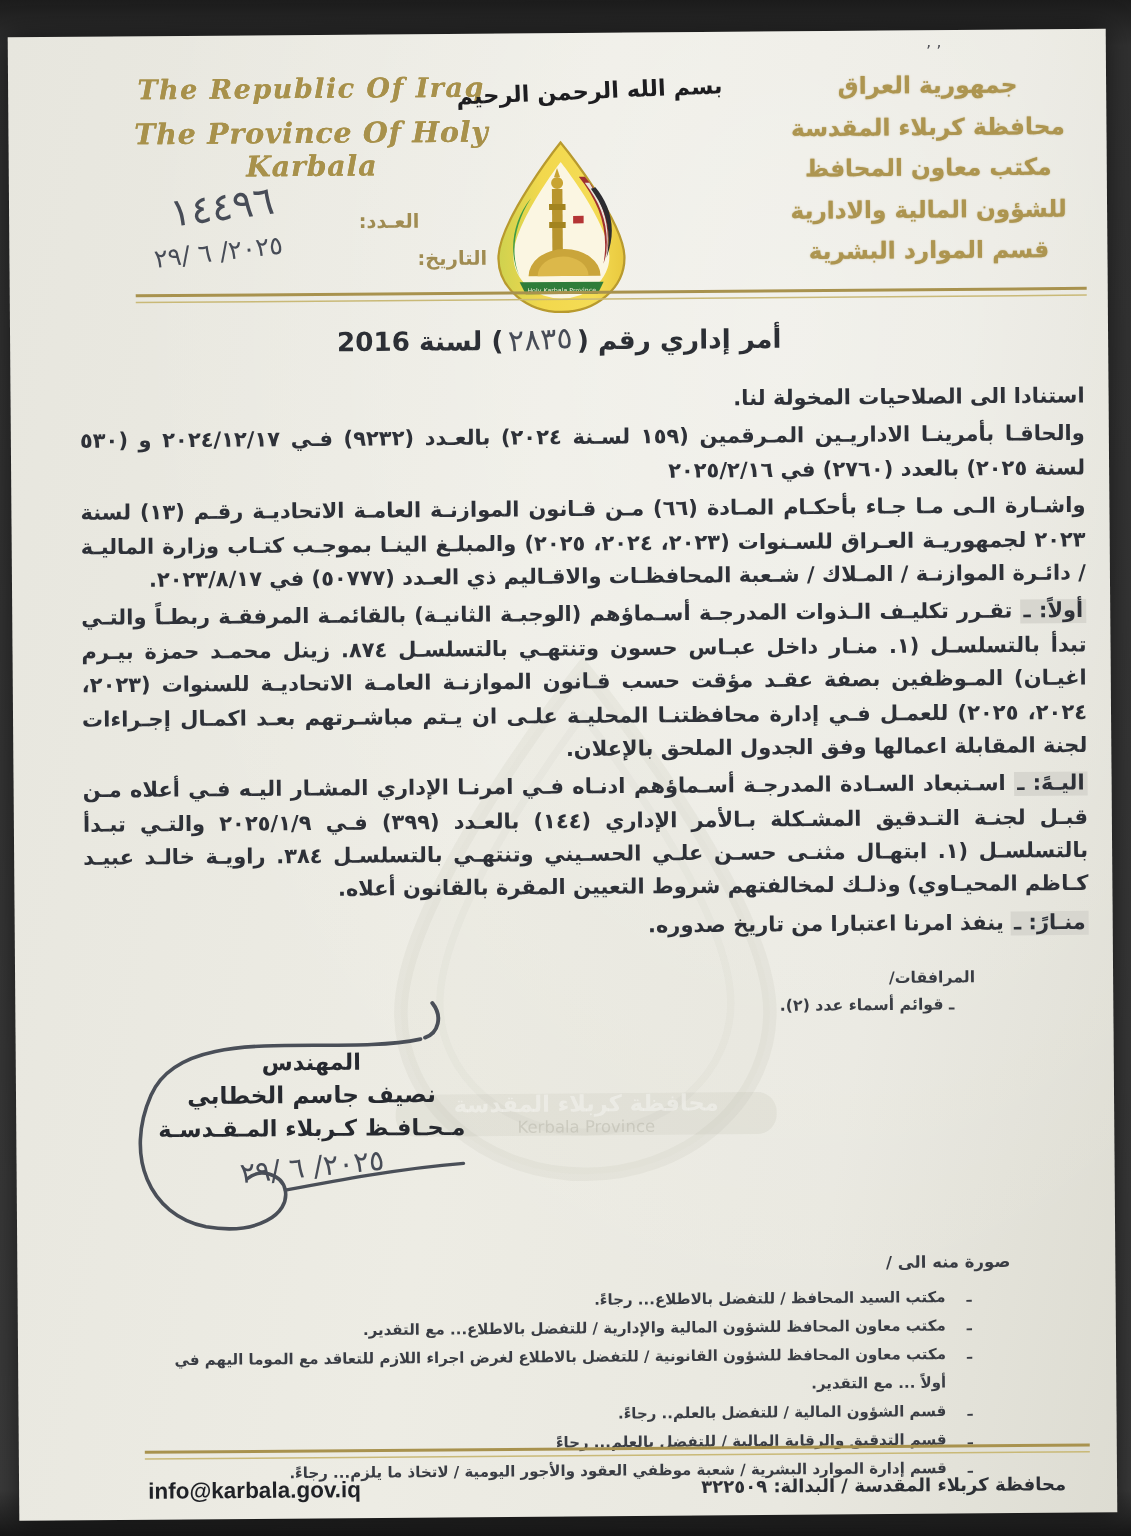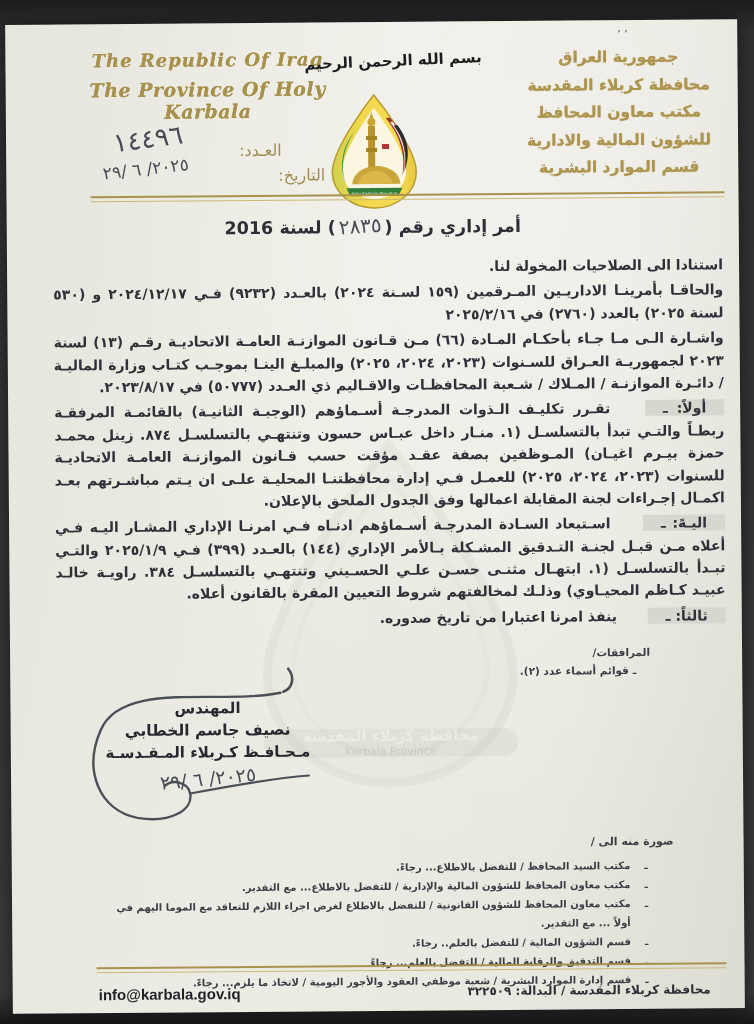--- a/index.html
+++ b/index.html
@@ -27,21 +27,21 @@
   .bismillah{
     position:absolute;left:295px;top:30px;width:185px;text-align:center;
     font-size:15px;font-weight:bold;color:#1d1d20;transform:rotate(-2deg);
     letter-spacing:-.5px;
   }
   .gold-block{
     position:absolute;right:14px;top:24px;width:210px;text-align:center;
     color:#ad9550;font-weight:bold;font-size:15.5px;line-height:1.78;
     text-shadow:0 0 1px rgba(173,149,80,.8);
   }
-  .numrow{position:absolute;color:#a08c52;font-weight:normal;font-size:16px;}
+  .numrow{position:absolute;color:#a08c52;font-weight:bold;font-size:13px;}
   .lbl-num{left:233px;top:118px;}
   .lbl-date{left:228px;top:143px;margin-left:44px;}
   .hand{color:#474c57;}
   .hand-num{
     position:absolute;left:62px;top:100px;width:160px;text-align:center;
     font-size:26px;letter-spacing:6px;transform:rotate(-7deg);font-weight:normal;
   }
   .hand-date{
     position:absolute;left:52px;top:135px;width:175px;text-align:center;
     font-size:17px;letter-spacing:2px;transform:rotate(-6deg);font-weight:normal;
@@ -56,21 +56,21 @@
     position:absolute;top:192px;left:120px;right:120px;text-align:center;
     font-size:17.5px;font-weight:bold;color:#2c2f35;direction:rtl;
   }
   .doc-title .hand-no{font-size:20px;display:inline-block;transform:rotate(-3deg);font-weight:normal;padding:0 3px;}
   .bodytext{
     position:absolute;top:234px;right:16px;left:46px;direction:rtl;
     font-size:14px;font-weight:bold;color:#2e3138;line-height:1.6;
     text-align:justify;
   }
   .bodytext p{margin:0 0 3px 0;}
-  .hl{background:#d7d6cf;padding:0 18px;margin-left:26px;}
+  .hl{background:#d7d6cf;padding:0 2px;}
   
   .attach{
     position:absolute;top:624px;right:92px;width:240px;direction:rtl;
     font-size:10.5px;font-weight:bold;color:#3a3d44;line-height:1.7;text-align:right;
   }
   .attach .item{padding-right:14px;}
   
   .sig{
     position:absolute;top:676px;left:82px;width:230px;text-align:center;direction:rtl;
     font-weight:bold;color:#26292f;
@@ -171,21 +171,21 @@
   <div class="doc-title">
     <span>أمر إداري رقم (</span><span class="hand hand-no">٢٨٣٥</span><span>) لسنة 2016</span>
   </div>
 
   <div class="bodytext">
     <p>استنادا الى الصلاحيات المخولة لنا.</p>
     <p>والحاقـا بأمرينـا الاداريـين المـرقمين (١٥٩ لسـنة ٢٠٢٤) بالعـدد (٩٢٣٢) فـي ٢٠٢٤/١٢/١٧ و (٥٣٠ لسنة ٢٠٢٥) بالعدد (٢٧٦٠) في ٢٠٢٥/٢/١٦</p>
     <p>واشـارة الـى مـا جـاء بأحكـام المـادة (٦٦) مـن قـانون الموازنـة العامـة الاتحاديـة رقـم (١٣) لسنة ٢٠٢٣ لجمهوريـة العـراق للسـنوات (٢٠٢٣، ٢٠٢٤، ٢٠٢٥) والمبلـغ الينـا بموجـب كتـاب وزارة الماليـة / دائـرة الموازنـة / المـلاك / شـعبة المحافظـات والاقـاليم ذي العـدد (٥٠٧٧٧) في ٢٠٢٣/٨/١٧.</p>
     <p><span class="hl">أولاً: ـ</span><span> تقـرر تكليـف الـذوات المدرجـة أسـماؤهم (الوجبـة الثانيـة) بالقائمـة المرفقـة ربطـاً والتـي تبدأ بالتسلسـل (١. منـار داخل عبـاس حسون  وتنتهـي بالتسلسـل ٨٧٤. زينل محمـد حمزة بيـرم اغيـان) المـوظفين بصفة عقـد مؤقت حسب قـانون الموازنـة العامـة الاتحاديـة للسنوات (٢٠٢٣، ٢٠٢٤، ٢٠٢٥) للعمـل فـي إدارة محافظتنـا المحليـة علـى ان يـتم مباشـرتهم بعـد اكمـال إجـراءات لجنة المقابلة اعمالها وفق الجدول الملحق بالإعلان.</span></p>
     <p><span class="hl">اليـهً: ـ</span><span> اسـتبعاد السـادة المدرجـة أسـماؤهم ادنـاه فـي امرنـا الإداري المشـار اليـه فـي أعلاه مـن قبـل لجنـة التـدقيق المشـكلة بـالأمر الإداري (١٤٤) بالعـدد (٣٩٩) فـي ٢٠٢٥/١/٩ والتـي تبـدأ بالتسلسـل (١. ابتهـال مثنـى حسـن علـي الحسـيني وتنتهـي بالتسلسـل ٣٨٤. راويـة خالـد عبيـد كـاظم المحيـاوي) وذلـك لمخالفتهم شروط التعيين المقرة بالقانون أعلاه.</span></p>
-    <p><span class="hl">ثالثاً: ـ</span><span> ينفذ امرنا اعتبارا من تاريخ صدوره.</span></p>
+    <p><span class="hl">منـارً: ـ</span><span> ينفذ امرنا اعتبارا من تاريخ صدوره.</span></p>
   </div>
 
   <div class="attach">
     <div>المرافقات/</div>
     <div class="item">ـ    قوائم أسماء عدد (٢).</div>
   </div>
 
   <svg class="sig-svg" viewBox="0 0 260 180">
     <path d="M218,6 c7,9 4,20 -5,23" fill="none" stroke="#4a4f58" stroke-width="2.6" stroke-linecap="round"></path>
     <path d="M210,30 C150,42 52,16 30,66 C12,106 28,146 66,154 C100,160 122,146 119,130 C117,119 102,115 94,122" fill="none" stroke="#4a4f58" stroke-width="2.4" stroke-linecap="round"></path>

